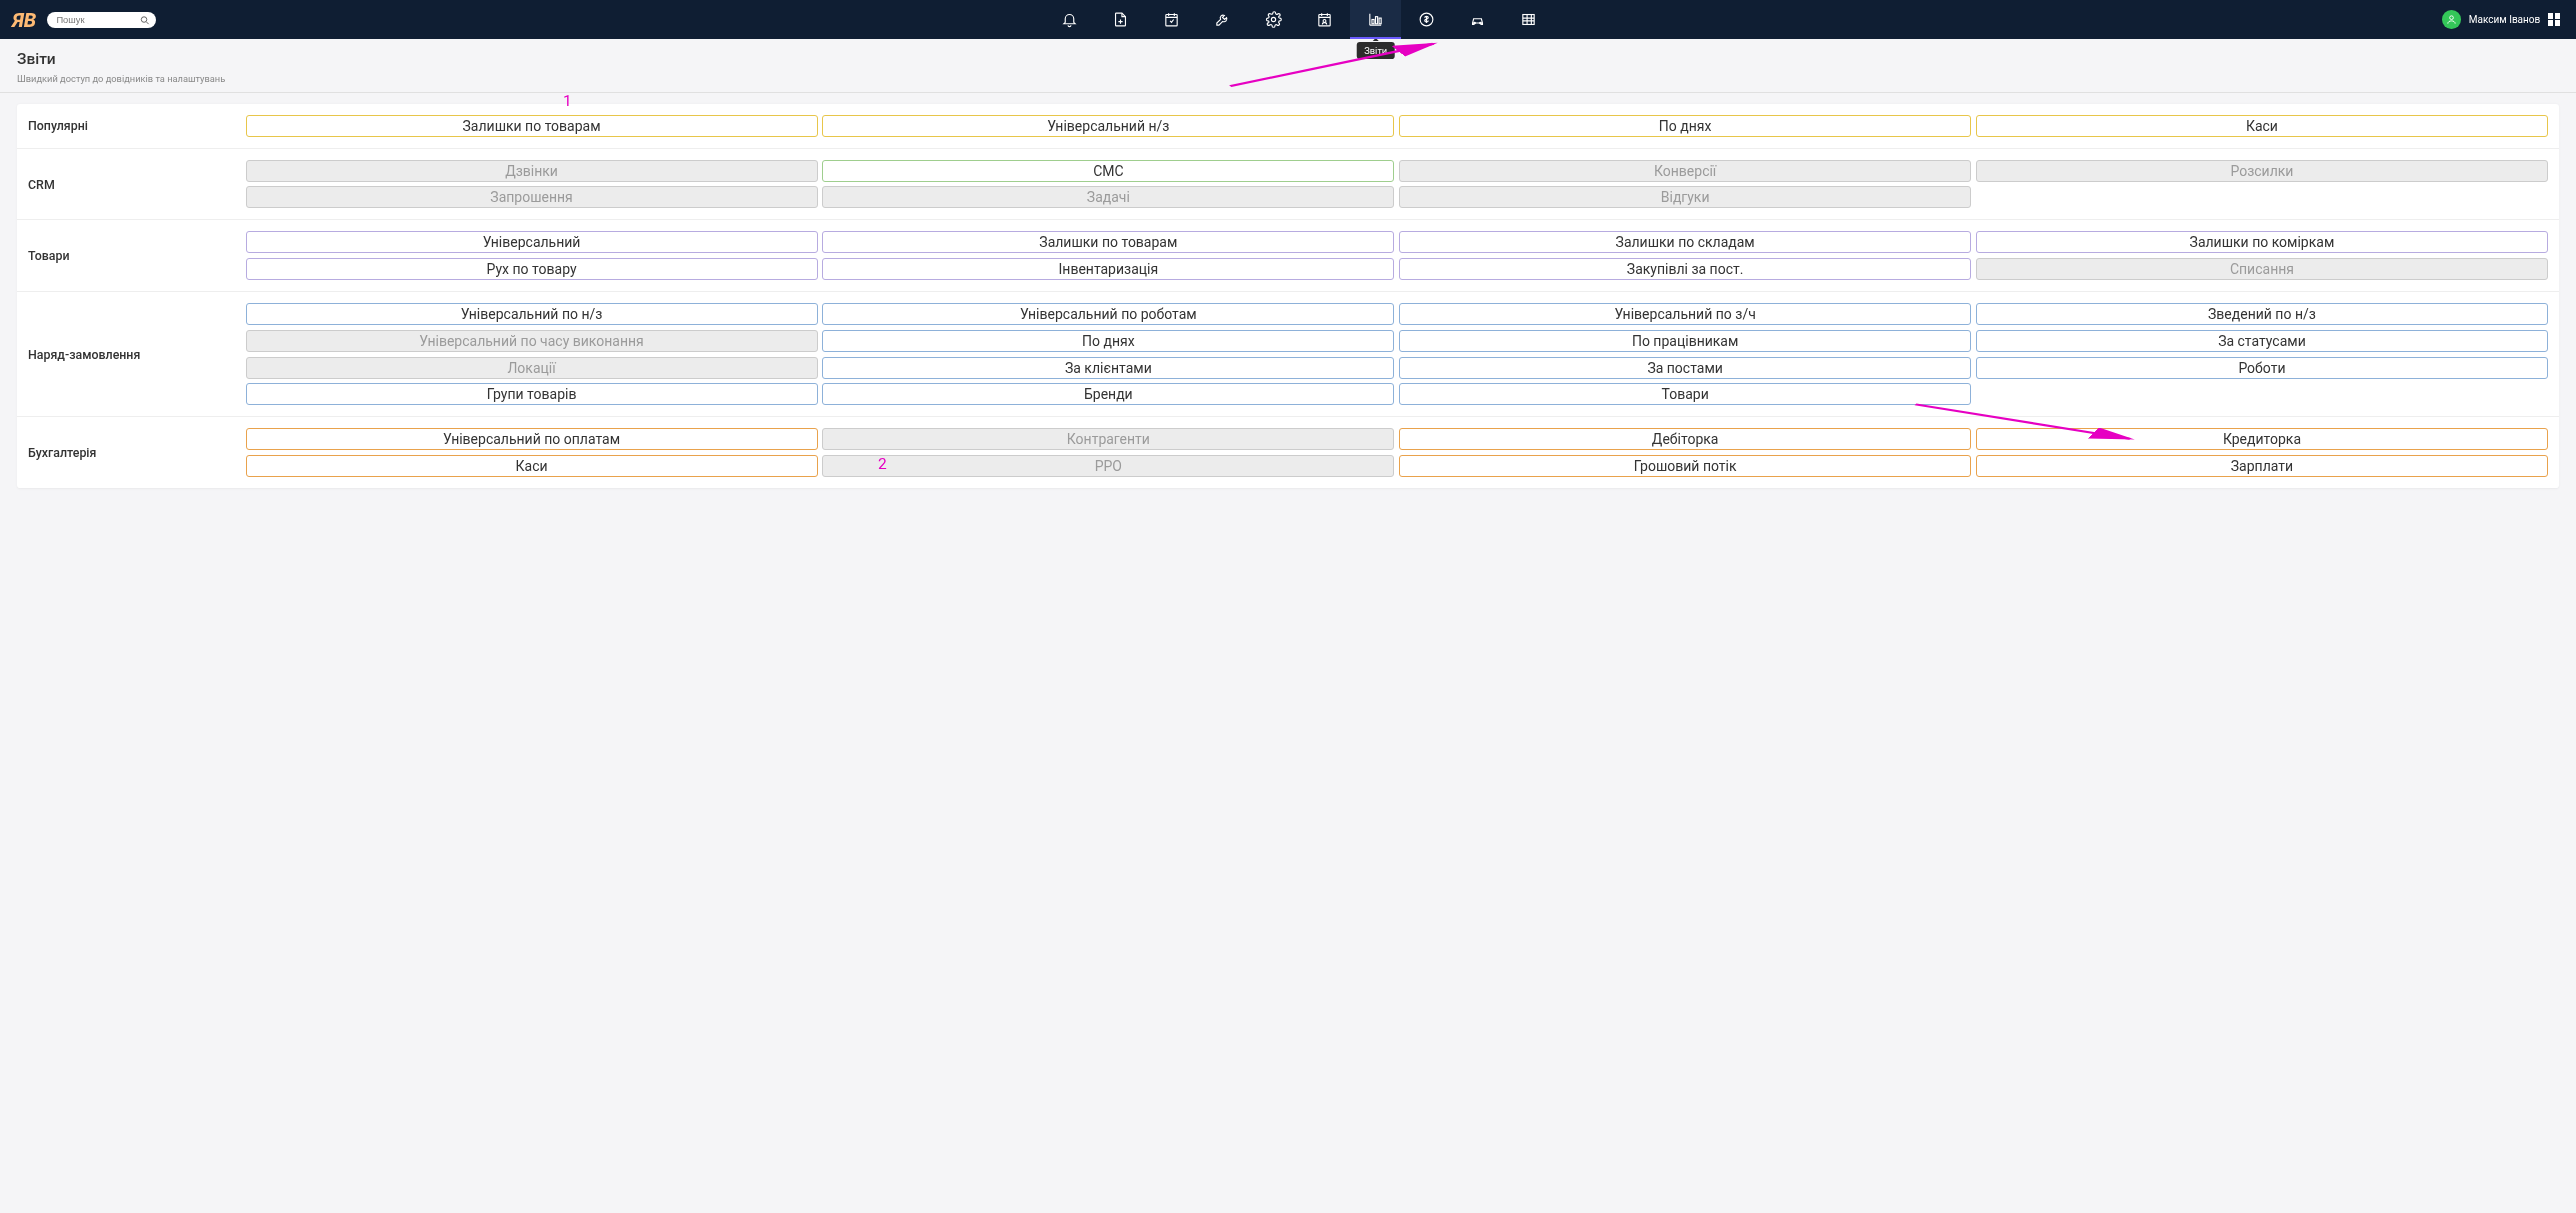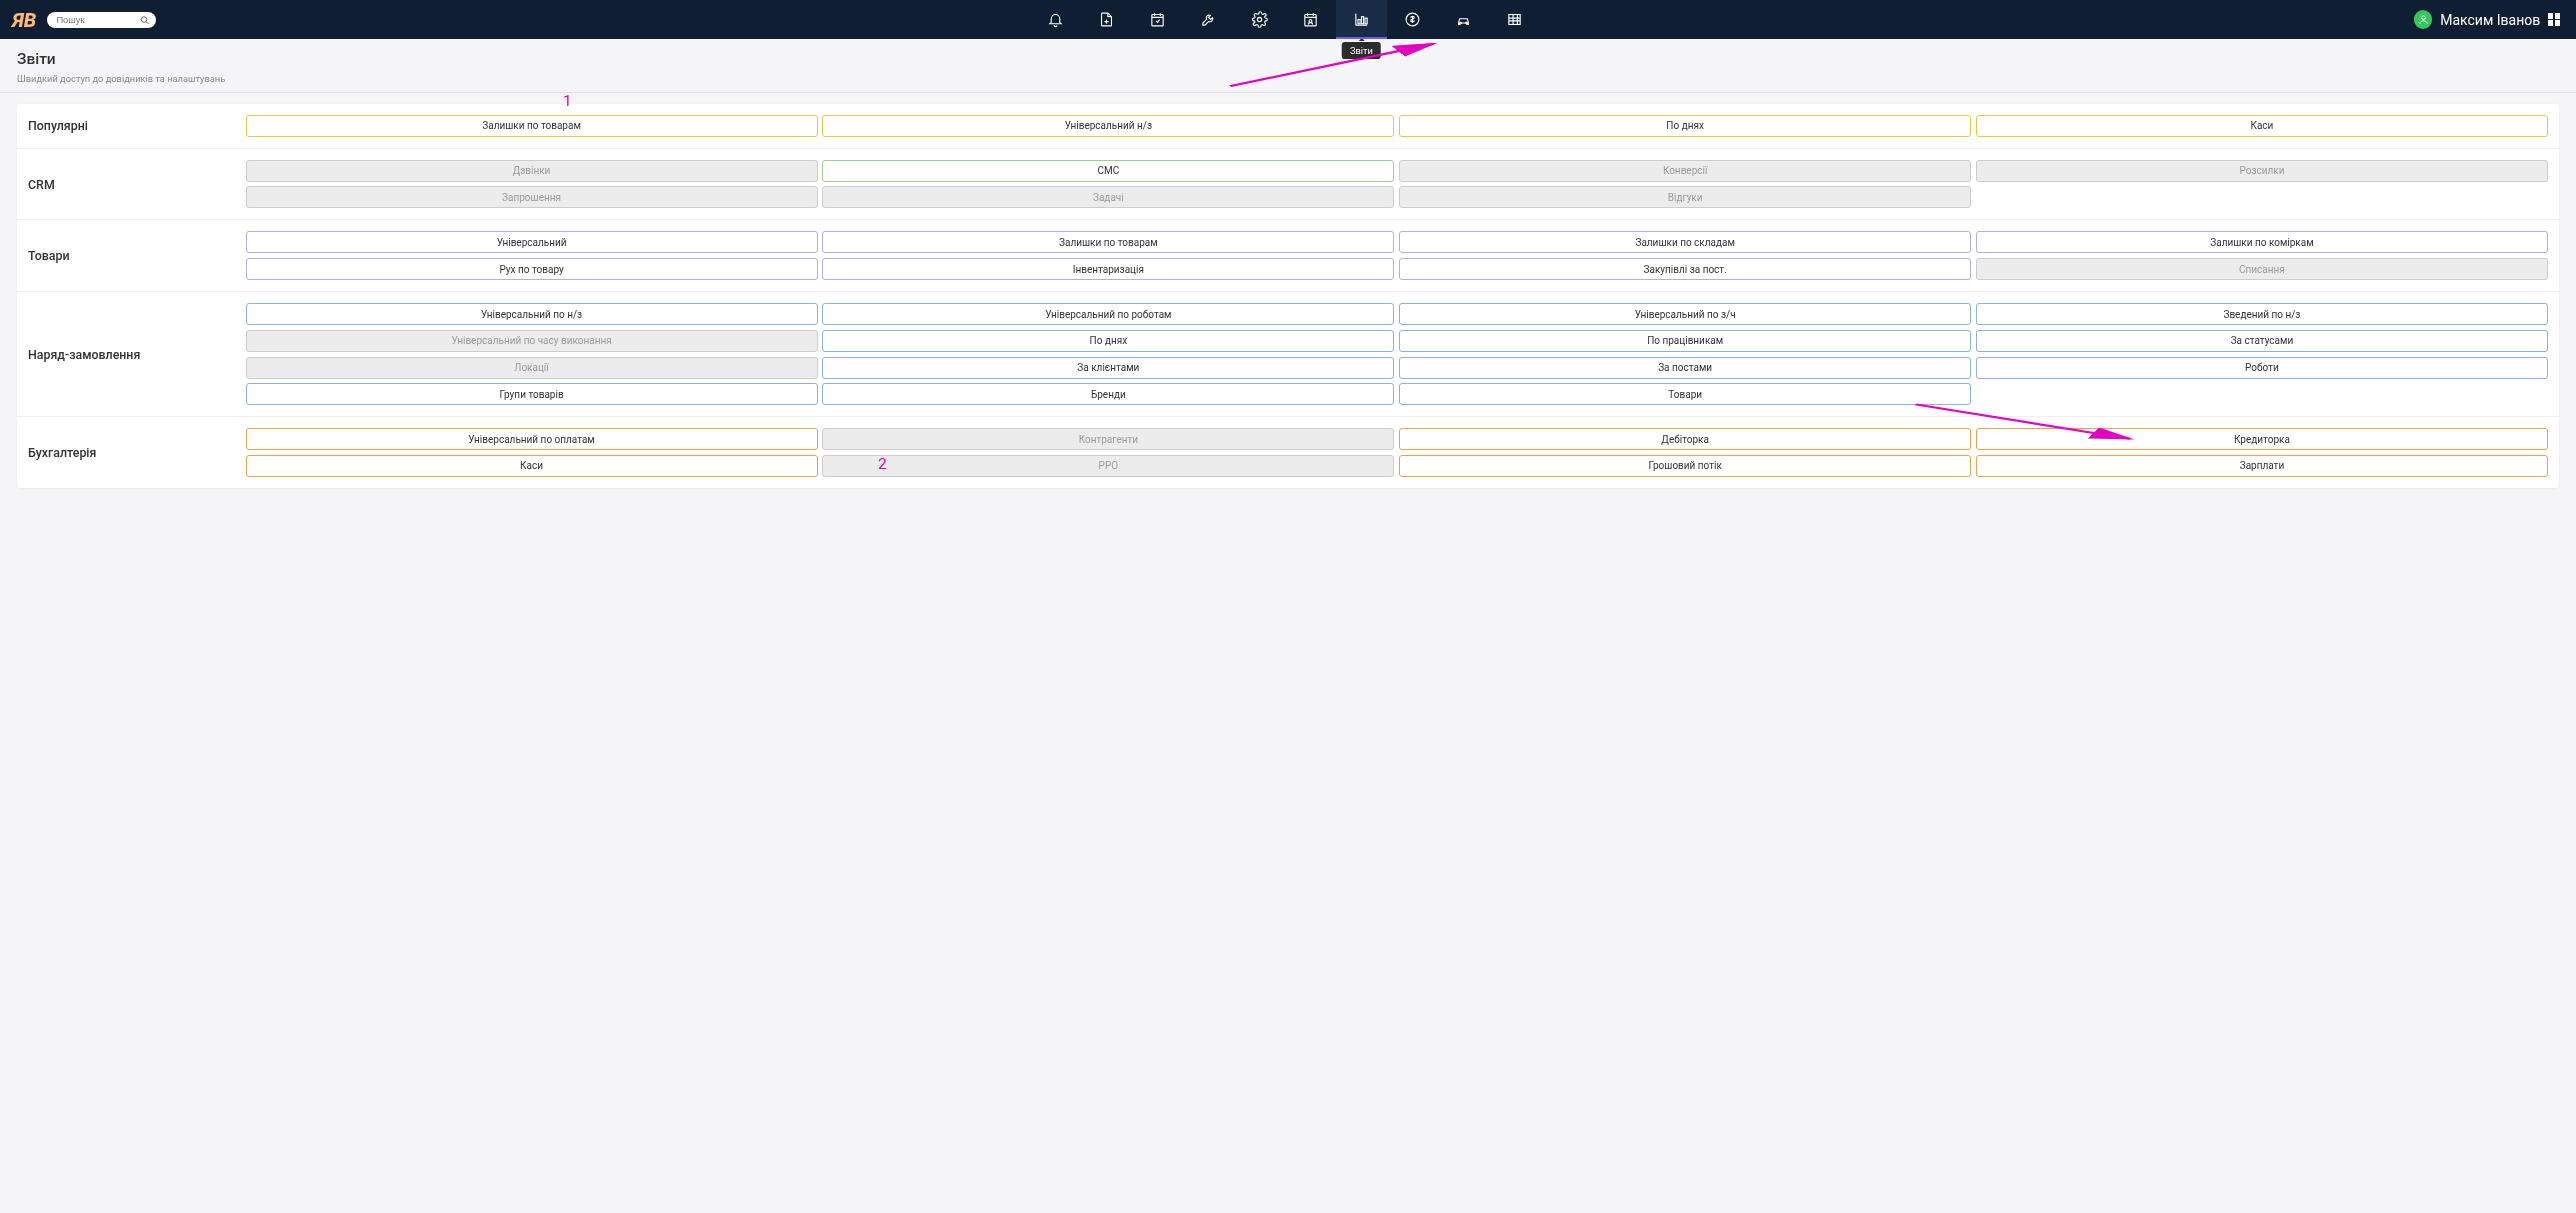--- a/index.html
+++ b/index.html
@@ -48,21 +48,21 @@
     content: ""; position: absolute; top: -3.9px; left: 50%; transform: translateX(-50%);
     border: 3.9px solid transparent; border-bottom-color: #2c2c2c; border-top: none;
   }
 
   .user-block { display: flex; align-items: center; gap: 7.8px; padding-right: 7.8px; }
   .avatar {
     width: 18.6px; height: 18.6px; border-radius: 50%;
     background: #34c759; display: flex; align-items: center; justify-content: center;
   }
   .avatar svg { stroke: #fff; fill: none; stroke-width: 2; }
-  .user-name { font-size: 14px; color: #fff; }
+  .user-name { font-size: 10px; color: #fff; }
   .grid-icon { display: grid; grid-template-columns: 5.4px 5.4px; grid-template-rows: 5.4px 5.4px; gap: 1.6px; }
   .grid-icon span { background: #fff; }
 
   
   .page-header {
     padding: 11px 17px 7.8px; border-bottom: 0.8px solid #e0e0e0;
   }
   .page-title { font-size: 15.5px; font-weight: 500; }
   .page-subtitle { font-size: 9.3px; color: #888; margin-top: 5px; }
 
@@ -78,21 +78,21 @@
     flex: 0 0 202px; font-size: 12.4px; font-weight: 500;
     display: flex; align-items: center; min-height: 22px;
   }
   .btn-grid {
     flex: 1; display: grid;
     grid-template-columns: repeat(4, 1fr);
     gap: 4.7px;
   }
   .rbtn {
     height: 22px; border: 0.8px solid #ccc; border-radius: 3px;
-    background: #fff; font-size: 10px; color: #333;
+    background: #fff; font-size: 14px; color: #333;
     display: flex; align-items: center; justify-content: center;
     cursor: pointer;
   }
   .rbtn.disabled {
     background: #ececec; color: #9b9b9b; cursor: default;
   }
   
   .accent-yellow .rbtn:not(.disabled) { border-color: #e8c64a; }
   .accent-green  .rbtn:not(.disabled) { border-color: #9fce8e; }
   .accent-purple .rbtn:not(.disabled) { border-color: #b7abe0; }

